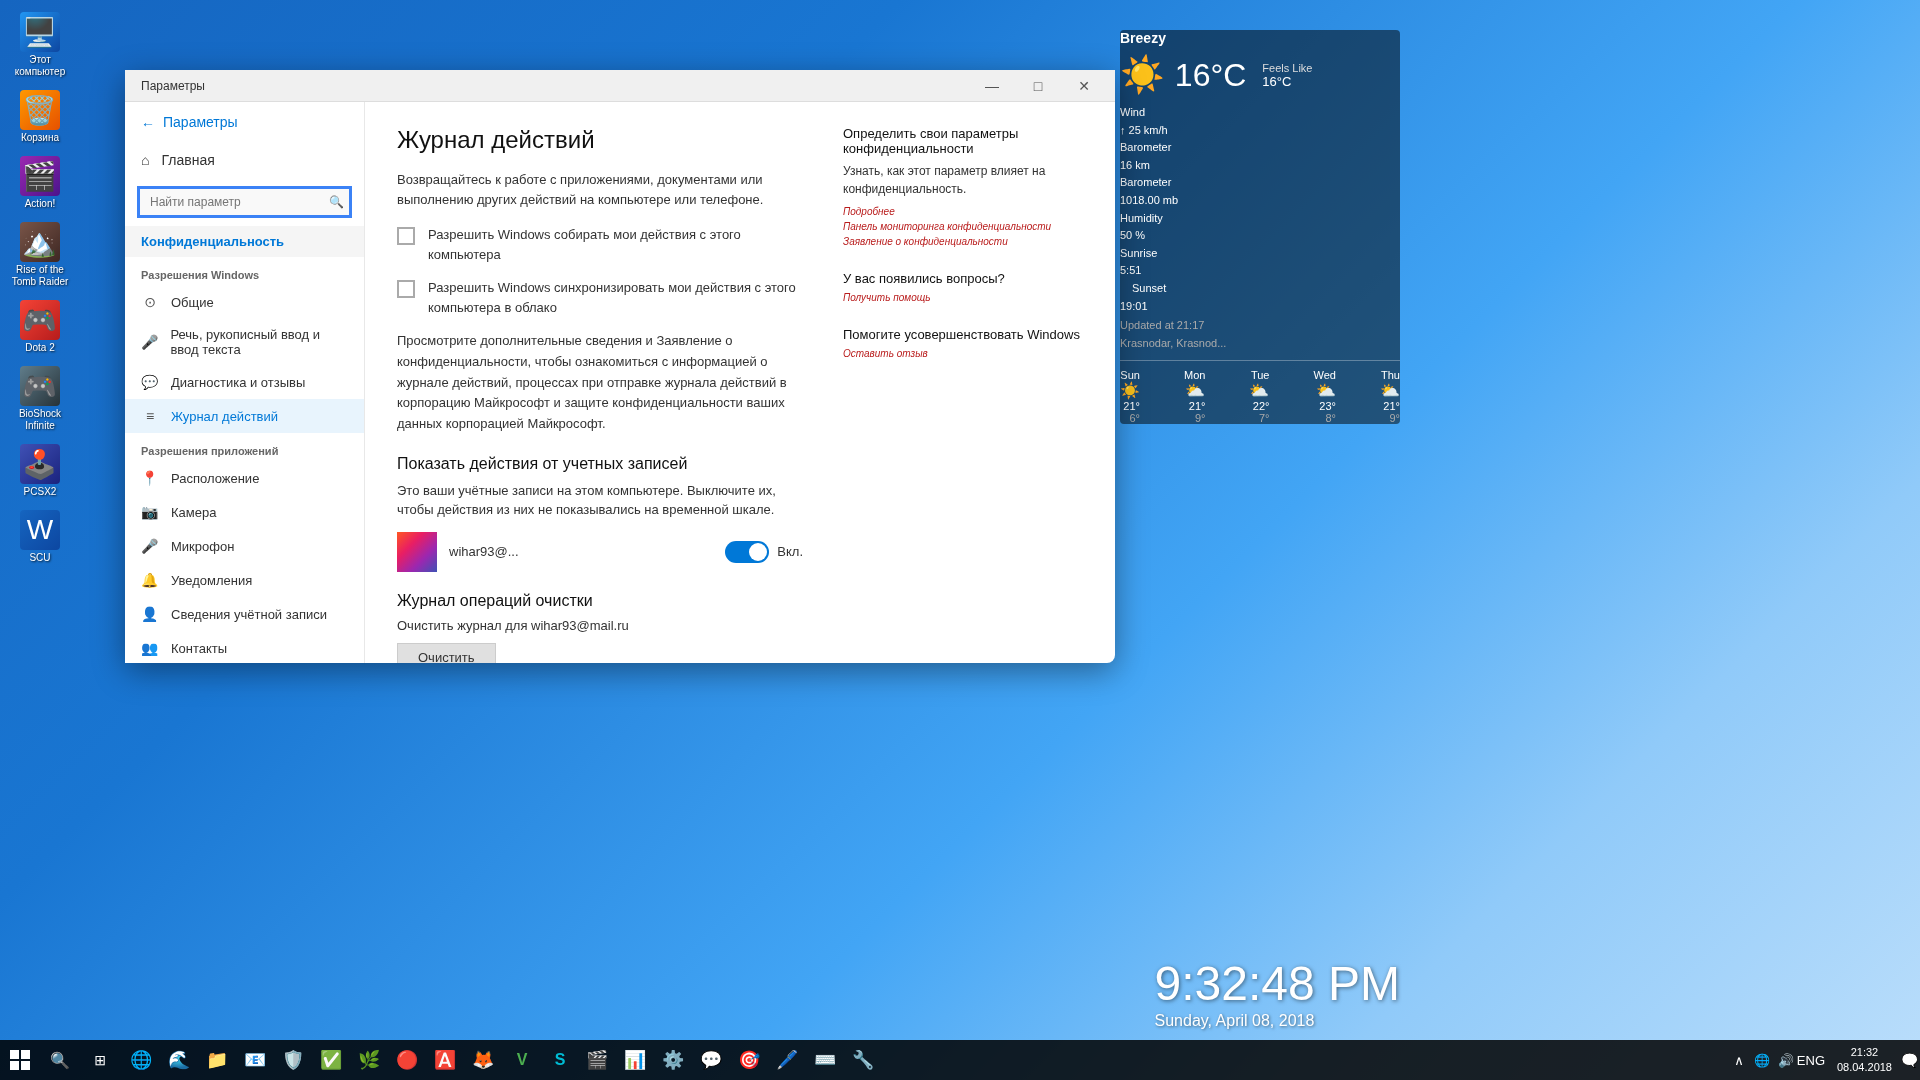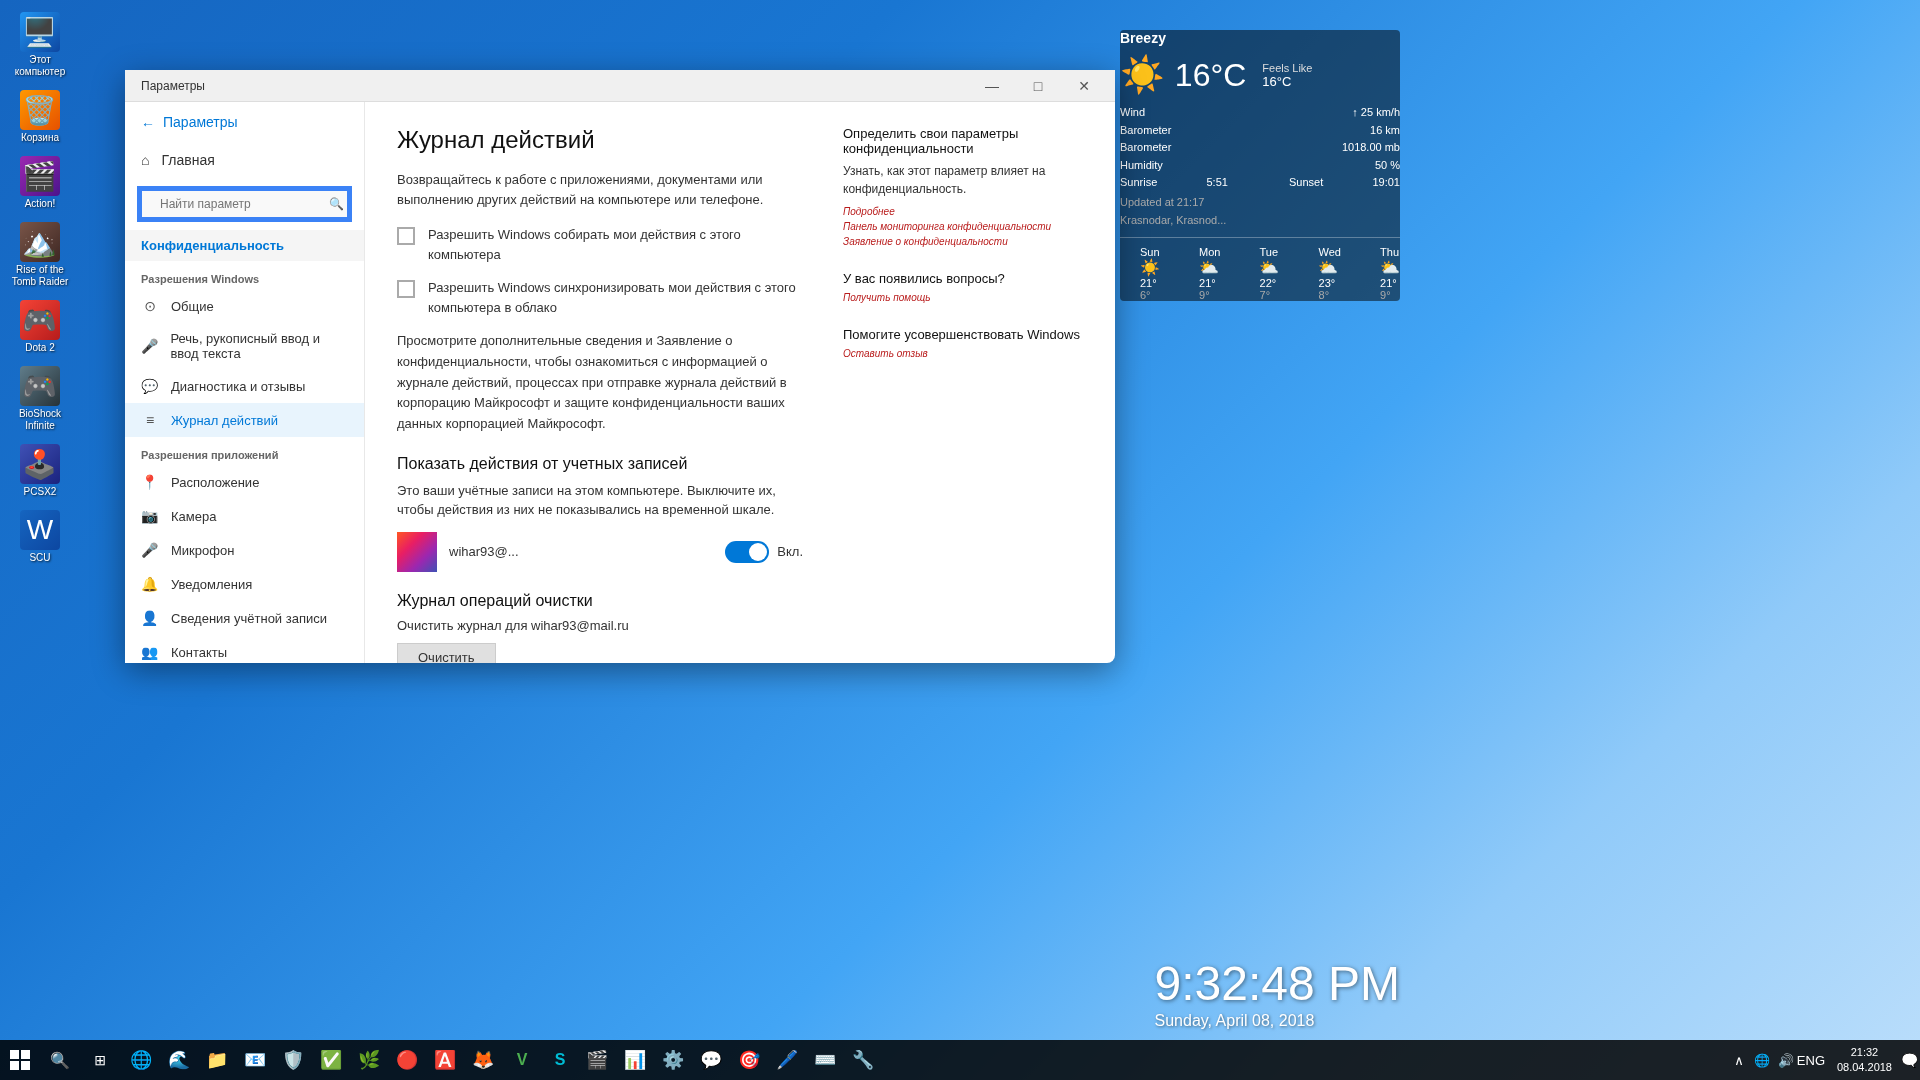--- a/index.html
+++ b/index.html
@@ -224,22 +224,22 @@
       cursor: pointer;
       font-size: 14px;
       color: #333;
     }
     .sidebar-search-box {
       margin: 8px 12px;
       position: relative;
     }
     .sidebar-search-box input {
       width: 100%;
-      padding: 6px 28px 6px 18px;
-      border: 5px solid #3b82f6;
+      padding: 6px 28px 6px 10px;
+      border: 3px solid #3b82f6;
       font-size: 12px;
       background: #f9f9f9;
       outline: none;
     }
     .sidebar-search-box .search-icon {
       position: absolute;
       right: 8px;
       top: 50%;
       transform: translateY(-50%);
       color: #666;
@@ -453,29 +453,29 @@
       border-radius: 4px;
     }
     .weather-top {
       display: flex;
       align-items: center;
       margin-bottom: 8px;
     }
     .weather-icon { font-size: 36px; margin-right: 10px; }
     .weather-temp { font-size: 32px; font-weight: 300; }
     .weather-details { font-size: 11px; line-height: 1.6; }
-    .weather-row { display: flex; justify-content: space-between; }
+    .weather-row { display: flex; justify-content: space-between; flex-direction: column; }
     .weather-forecast {
       display: flex;
       justify-content: space-between;
       margin-top: 8px;
       border-top: 1px solid rgba(255,255,255,0.3);
       padding-top: 8px;
     }
-    .forecast-day { text-align: left; font-size: 11px; margin-left: 20px; }
+    .forecast-day { text-align: right; font-size: 11px; }
     .forecast-icon { font-size: 16px; }
 
     
     .clock-widget {
       position: absolute;
       bottom: 50px;
       right: 520px;
       color: #fff;
       text-align: left;
     }

